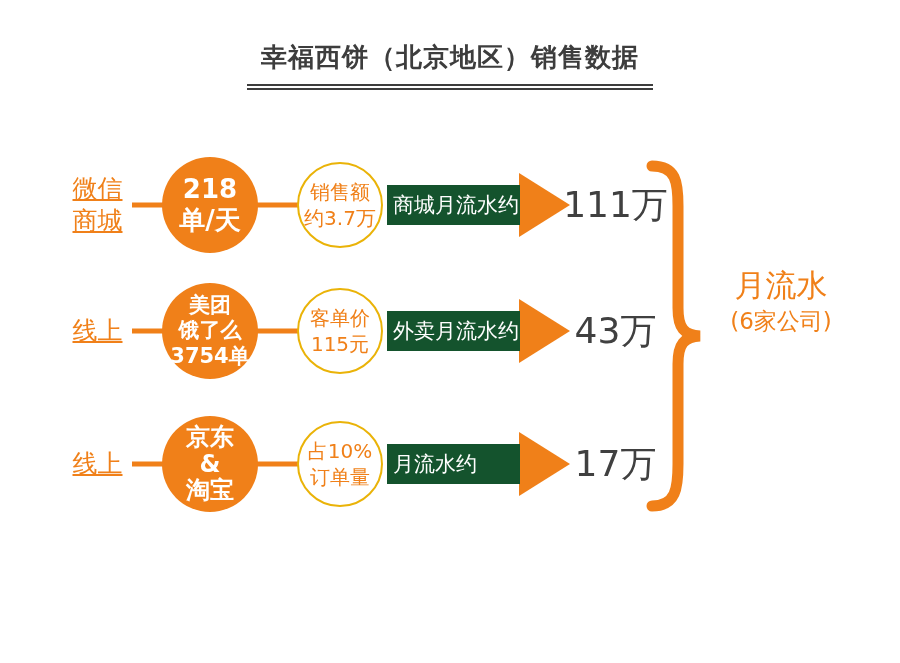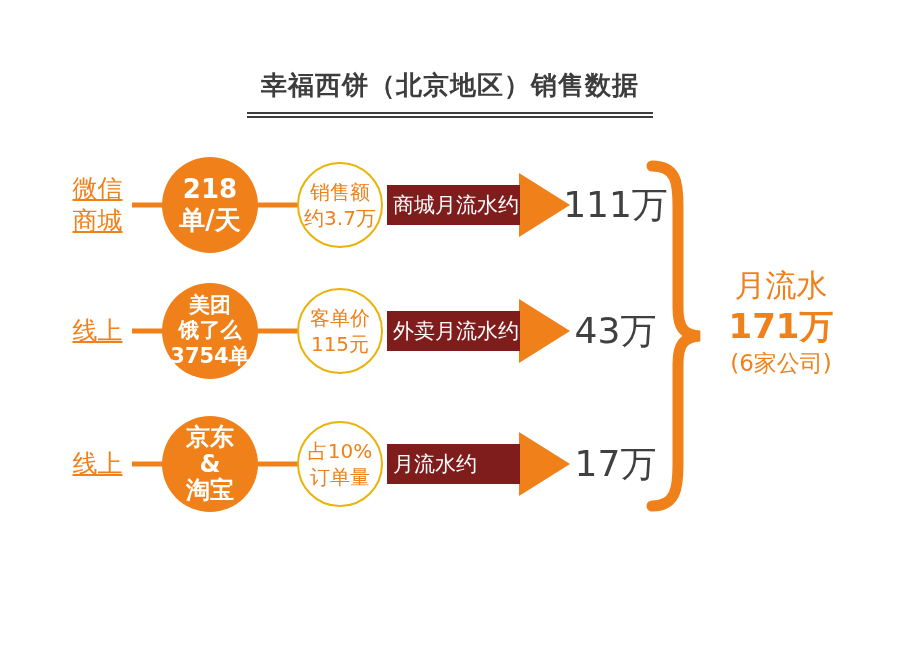--- a/index.html
+++ b/index.html
@@ -4,21 +4,21 @@
 <style>
   html,body { margin:0; padding:0; background:#ffffff; }
   .stage {
     position:relative; width:900px; height:663px; background:#ffffff;
     font-family:"DejaVu Sans","Liberation Sans",sans-serif; overflow:hidden;
   }
   
   .title-wrap { position:absolute; top:40px; left:0; width:900px; text-align:center; }
   .title {
     display:inline-block; font-size:26px; font-weight:bold; color:#3d3d3d;
-    letter-spacing:1px; padding:0 14px 9px 14px; border-bottom:6px double #3d3d3d;margin-top:28px;
+    letter-spacing:1px; padding:0 14px 9px 14px; border-bottom:6px double #3d3d3d;
   }
   
   .row { position:absolute; left:0; width:900px; height:0; }
   .row-1 { top:205px; }
   .row-2 { top:331px; }
   .row-3 { top:464px; }
   .row > * { position:absolute; }
   .vcenter { transform:translateY(-50%); }
 
   .channel {
@@ -34,21 +34,21 @@
   }
   .row-2 .stat-circle { font-size:21px; line-height:1.22; }
   .row-3 .stat-circle { font-size:24px; line-height:1.12; }
   .info-circle {
     left:297px; width:86px; height:86px; border-radius:50%; background:#ffffff;
     border:2px solid #eab308; box-sizing:border-box; color:#F08019;
     font-size:20px; line-height:1.3; display:flex; align-items:center;
     justify-content:center; text-align:center; white-space:pre-line; z-index:2;
   }
   .arrow-body {
-    left:387px; width:133px; height:40px; background:#7f1d1d; color:#ffffff;
+    left:387px; width:133px; height:40px; background:#14532d; color:#ffffff;
     font-size:21px; line-height:40px; padding-left:6px; box-sizing:border-box;
     white-space:nowrap; z-index:1;
   }
   .arrow-head {
     left:519px; width:0; height:0;
     border-left:51px solid #F08019;
     border-top:32px solid transparent; border-bottom:32px solid transparent;
   }
   .flow-value {
     left:563px; width:105px; text-align:center; color:#404040;
@@ -116,18 +116,17 @@
     <div class="arrow-head vcenter"></div>
     <div class="flow-value vcenter">17万</div>
   </div>
 
   <svg class="brace-svg" width="62" height="356" viewBox="0 0 62 356">
     <path d="M6 8 C30 8 32 24 32 48 L32 150 C32 170 38 177 54 178 C38 179 32 186 32 206 L32 306 C32 330 30 348 6 348" fill="none" stroke="#F08019" stroke-width="11" stroke-linecap="round"></path>
   </svg>
 
   <div class="summary">
     <div class="summary-line1">月流水</div>
-    <div class="summary-line2">171万</div>
     <div class="summary-line3">(6家公司)</div>
   </div>
 
 
 </div>
 
 </body></html>

